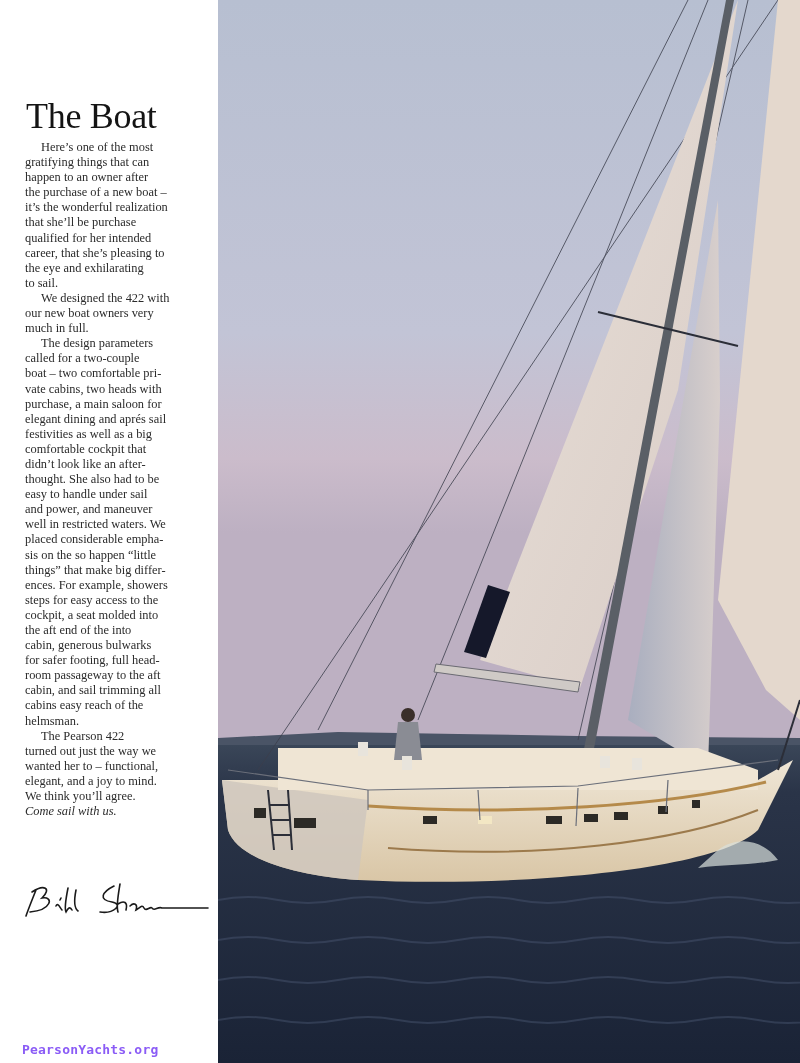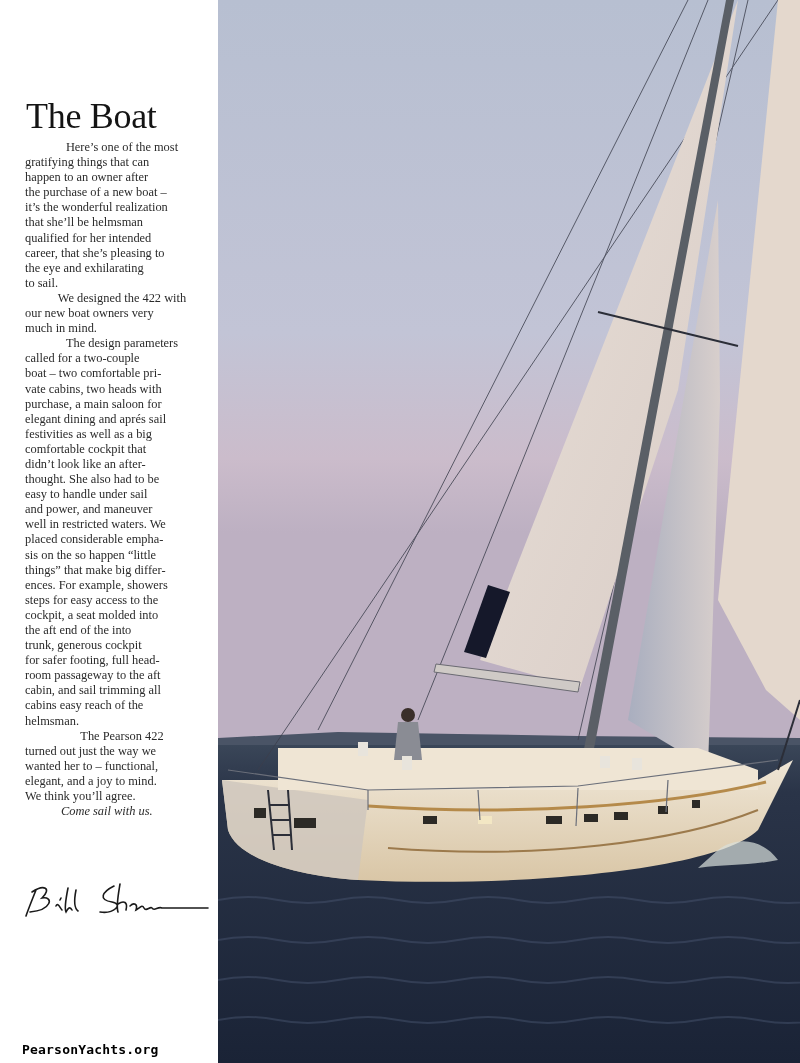--- a/index.html
+++ b/index.html
@@ -17,76 +17,76 @@
       font-family: "Liberation Serif", serif;
       font-size: 36px; line-height: 40px; color: #141414;
       letter-spacing: -0.3px; margin: 0; font-weight: normal;
     }
     .body-text {
       position: absolute; left: 25px; top: 140px; width: 178px;
       font-family: "Liberation Serif", serif;
       font-size: 12.4px; line-height: 15.1px; color: #2a2a2a;
     }
     .body-text .line { display: block; white-space: nowrap; }
-    .body-text .indent { padding-left: 16px; text-align: center; }
-    .body-text .italic { font-style: italic; margin-left: 36px; }
+    .body-text .indent { padding-left: 16px; }
+    .body-text .italic { font-style: italic; }
     .signature {
       position: absolute; left: 22px; top: 878px; width: 190px; height: 44px;
     }
     .footer {
       position: absolute; left: 22px; top: 1042px;
       font-family: "DejaVu Sans Mono", "Liberation Mono", monospace;
-      font-weight: bold; font-size: 13px; color: #000000; letter-spacing: 0.2px;
+      font-weight: bold; font-size: 13px; color: #8b5cf6; letter-spacing: 0.2px;
     }
     .photo {
       position: absolute; left: 218px; top: 0; width: 582px; height: 1063px;
       overflow: hidden;
     }
     .photo svg { display: block; }
   </style>
 </head>
 <body>
 
 <div class="text-column">
   <h1 class="title">The Boat</h1>
   <div class="body-text" id="body-text">
       <span class="line indent">Here’s one of the most</span>
       <span class="line">gratifying things that can</span>
       <span class="line">happen to an owner after</span>
       <span class="line">the purchase of a new boat –</span>
       <span class="line">it’s the wonderful realization</span>
-      <span class="line">that she’ll be helmsman</span>
+      <span class="line">that she’ll be purchase</span>
       <span class="line">qualified for her intended</span>
       <span class="line">career, that she’s pleasing to</span>
       <span class="line">the eye and exhilarating</span>
       <span class="line">to sail.</span>
       <span class="line indent">We designed the 422 with</span>
       <span class="line">our new boat owners very</span>
-      <span class="line">much in mind.</span>
+      <span class="line">much in full.</span>
       <span class="line indent">The design parameters</span>
       <span class="line">called for a two-couple</span>
       <span class="line">boat – two comfortable pri-</span>
       <span class="line">vate cabins, two heads with</span>
       <span class="line">purchase, a main saloon for</span>
       <span class="line">elegant dining and aprés sail</span>
       <span class="line">festivities as well as a big</span>
       <span class="line">comfortable cockpit that</span>
       <span class="line">didn’t look like an after-</span>
       <span class="line">thought. She also had to be</span>
       <span class="line">easy to handle under sail</span>
       <span class="line">and power, and maneuver</span>
       <span class="line">well in restricted waters. We</span>
       <span class="line">placed considerable empha-</span>
       <span class="line">sis on the so happen “little</span>
       <span class="line">things” that make big differ-</span>
       <span class="line">ences. For example, showers</span>
       <span class="line">steps for easy access to the</span>
       <span class="line">cockpit, a seat molded into</span>
       <span class="line">the aft end of the into</span>
-      <span class="line">trunk, generous cockpit</span>
+      <span class="line">cabin, generous bulwarks</span>
       <span class="line">for safer footing, full head-</span>
       <span class="line">room passageway to the aft</span>
       <span class="line">cabin, and sail trimming all</span>
       <span class="line">cabins easy reach of the</span>
       <span class="line">helmsman.</span>
       <span class="line indent">The Pearson 422</span>
       <span class="line">turned out just the way we</span>
       <span class="line">wanted her to – functional,</span>
       <span class="line">elegant, and a joy to mind.</span>
       <span class="line">We think you’ll agree.</span>

